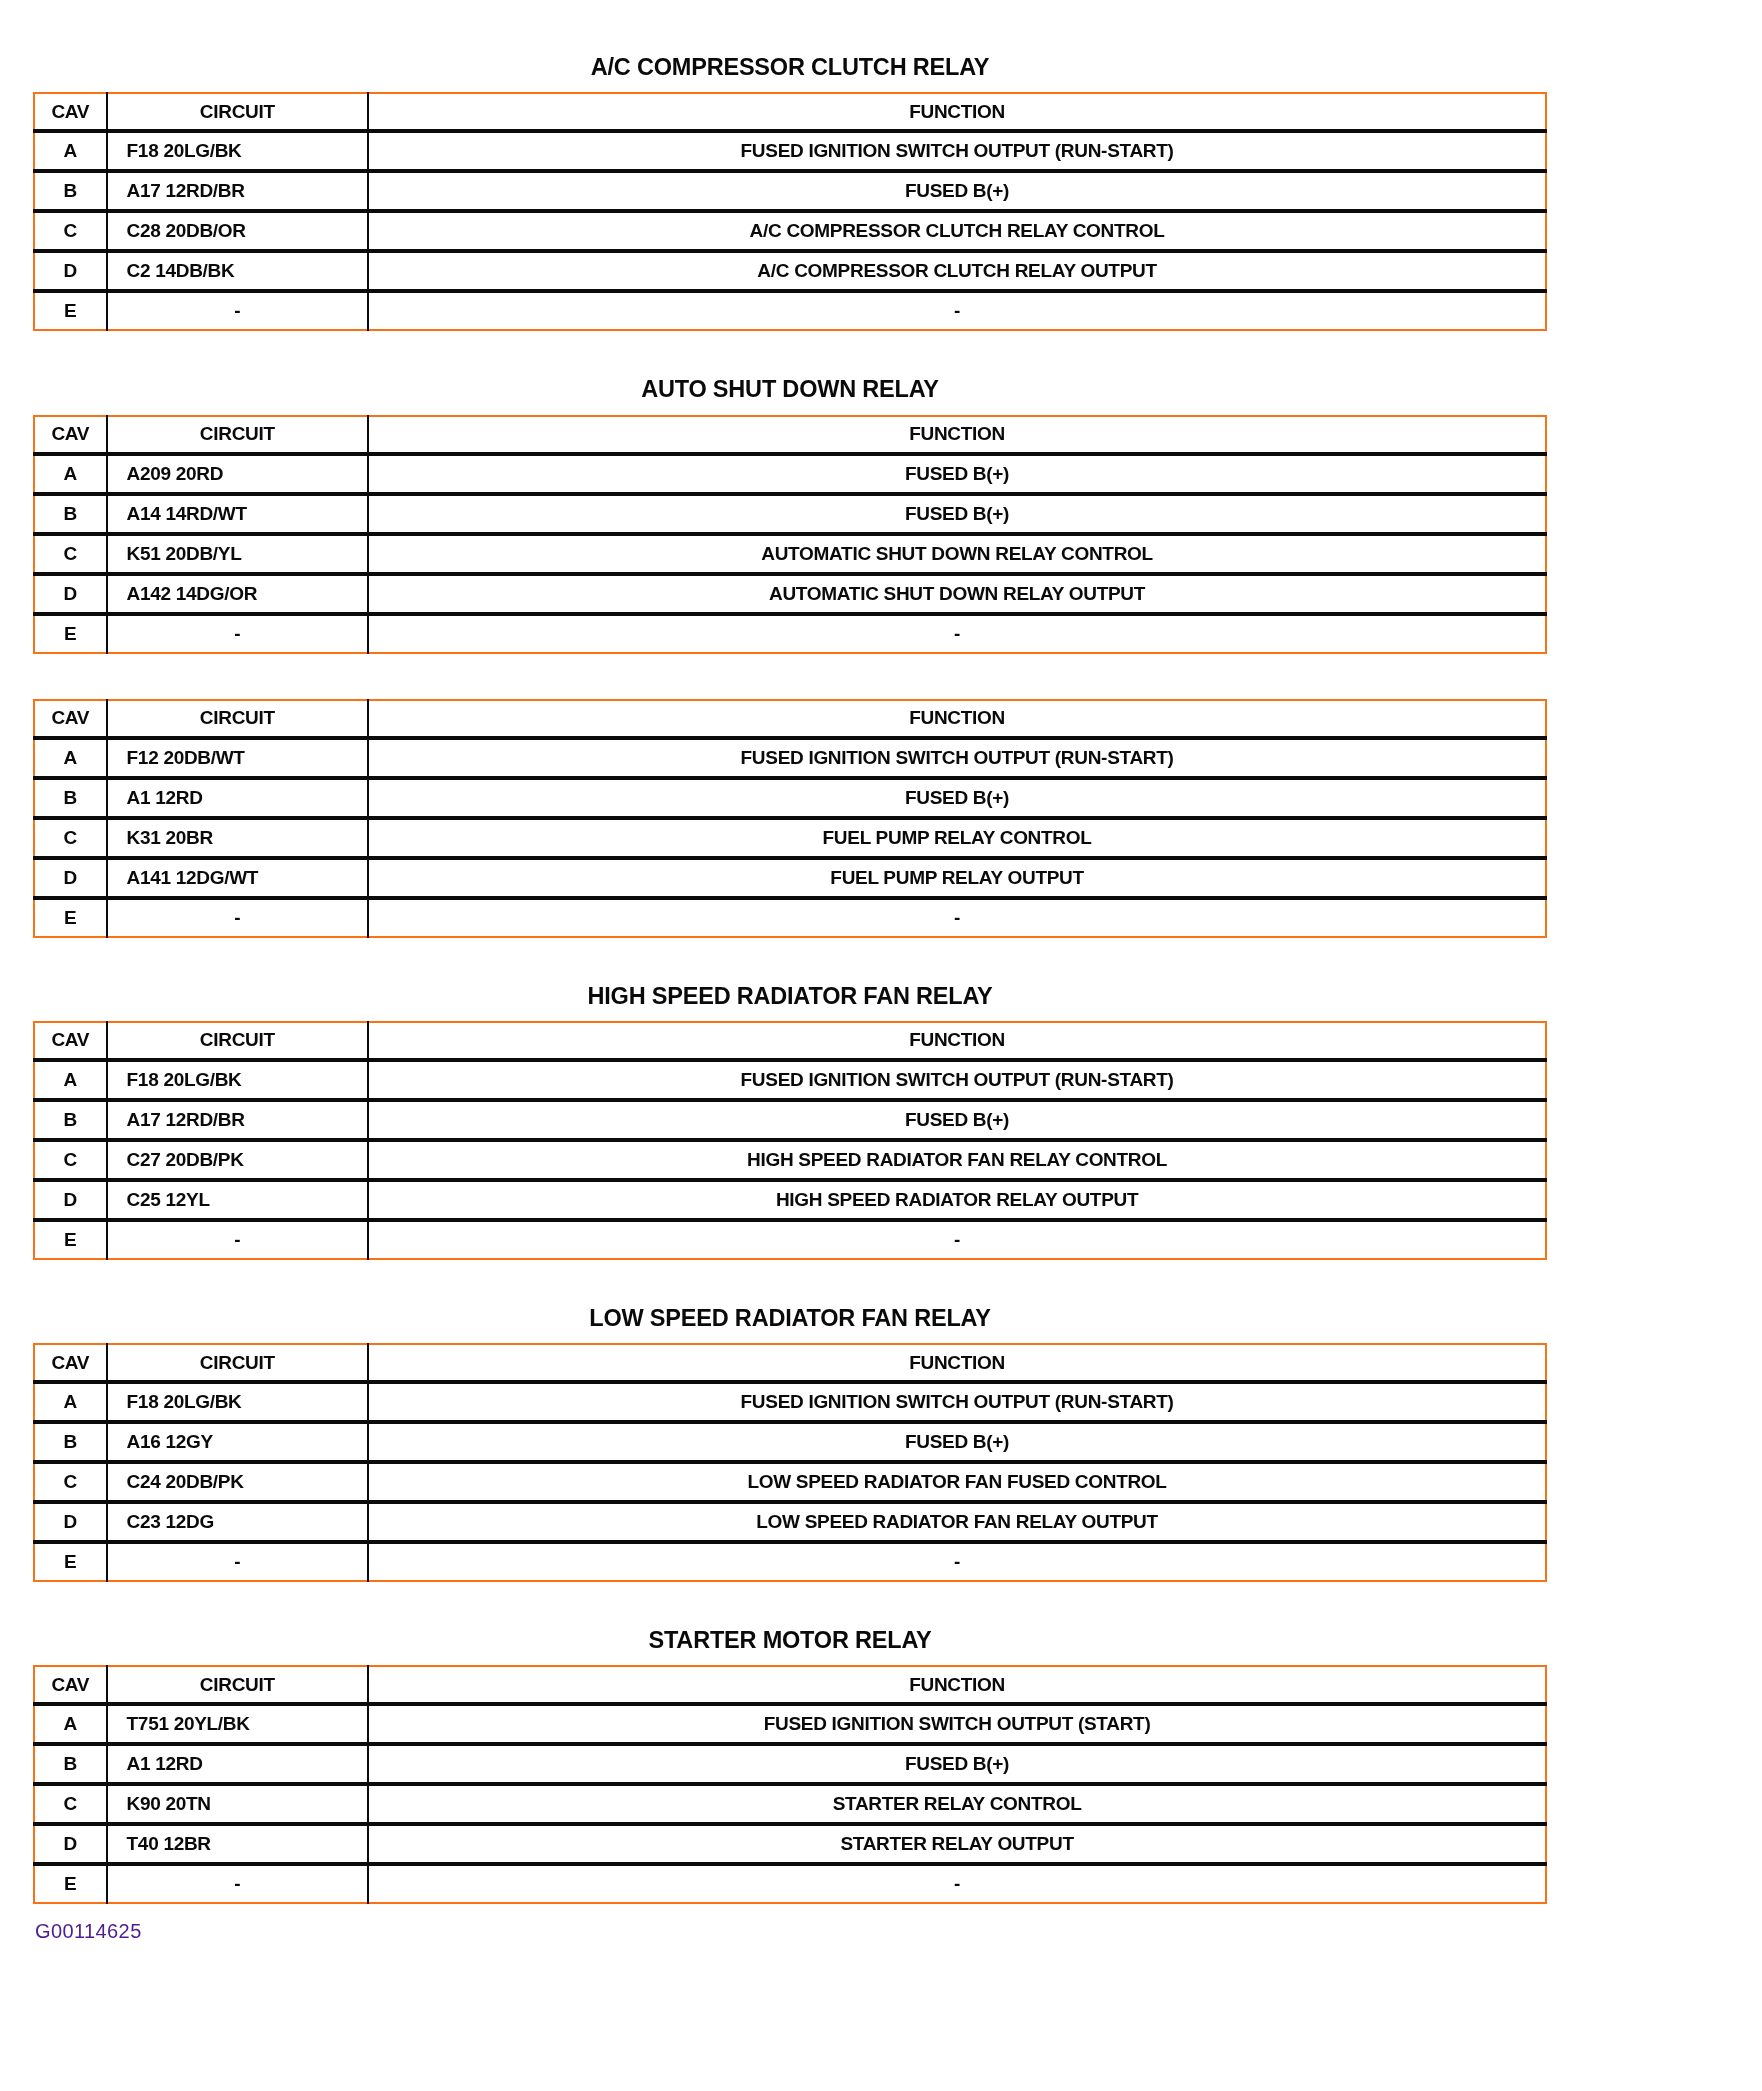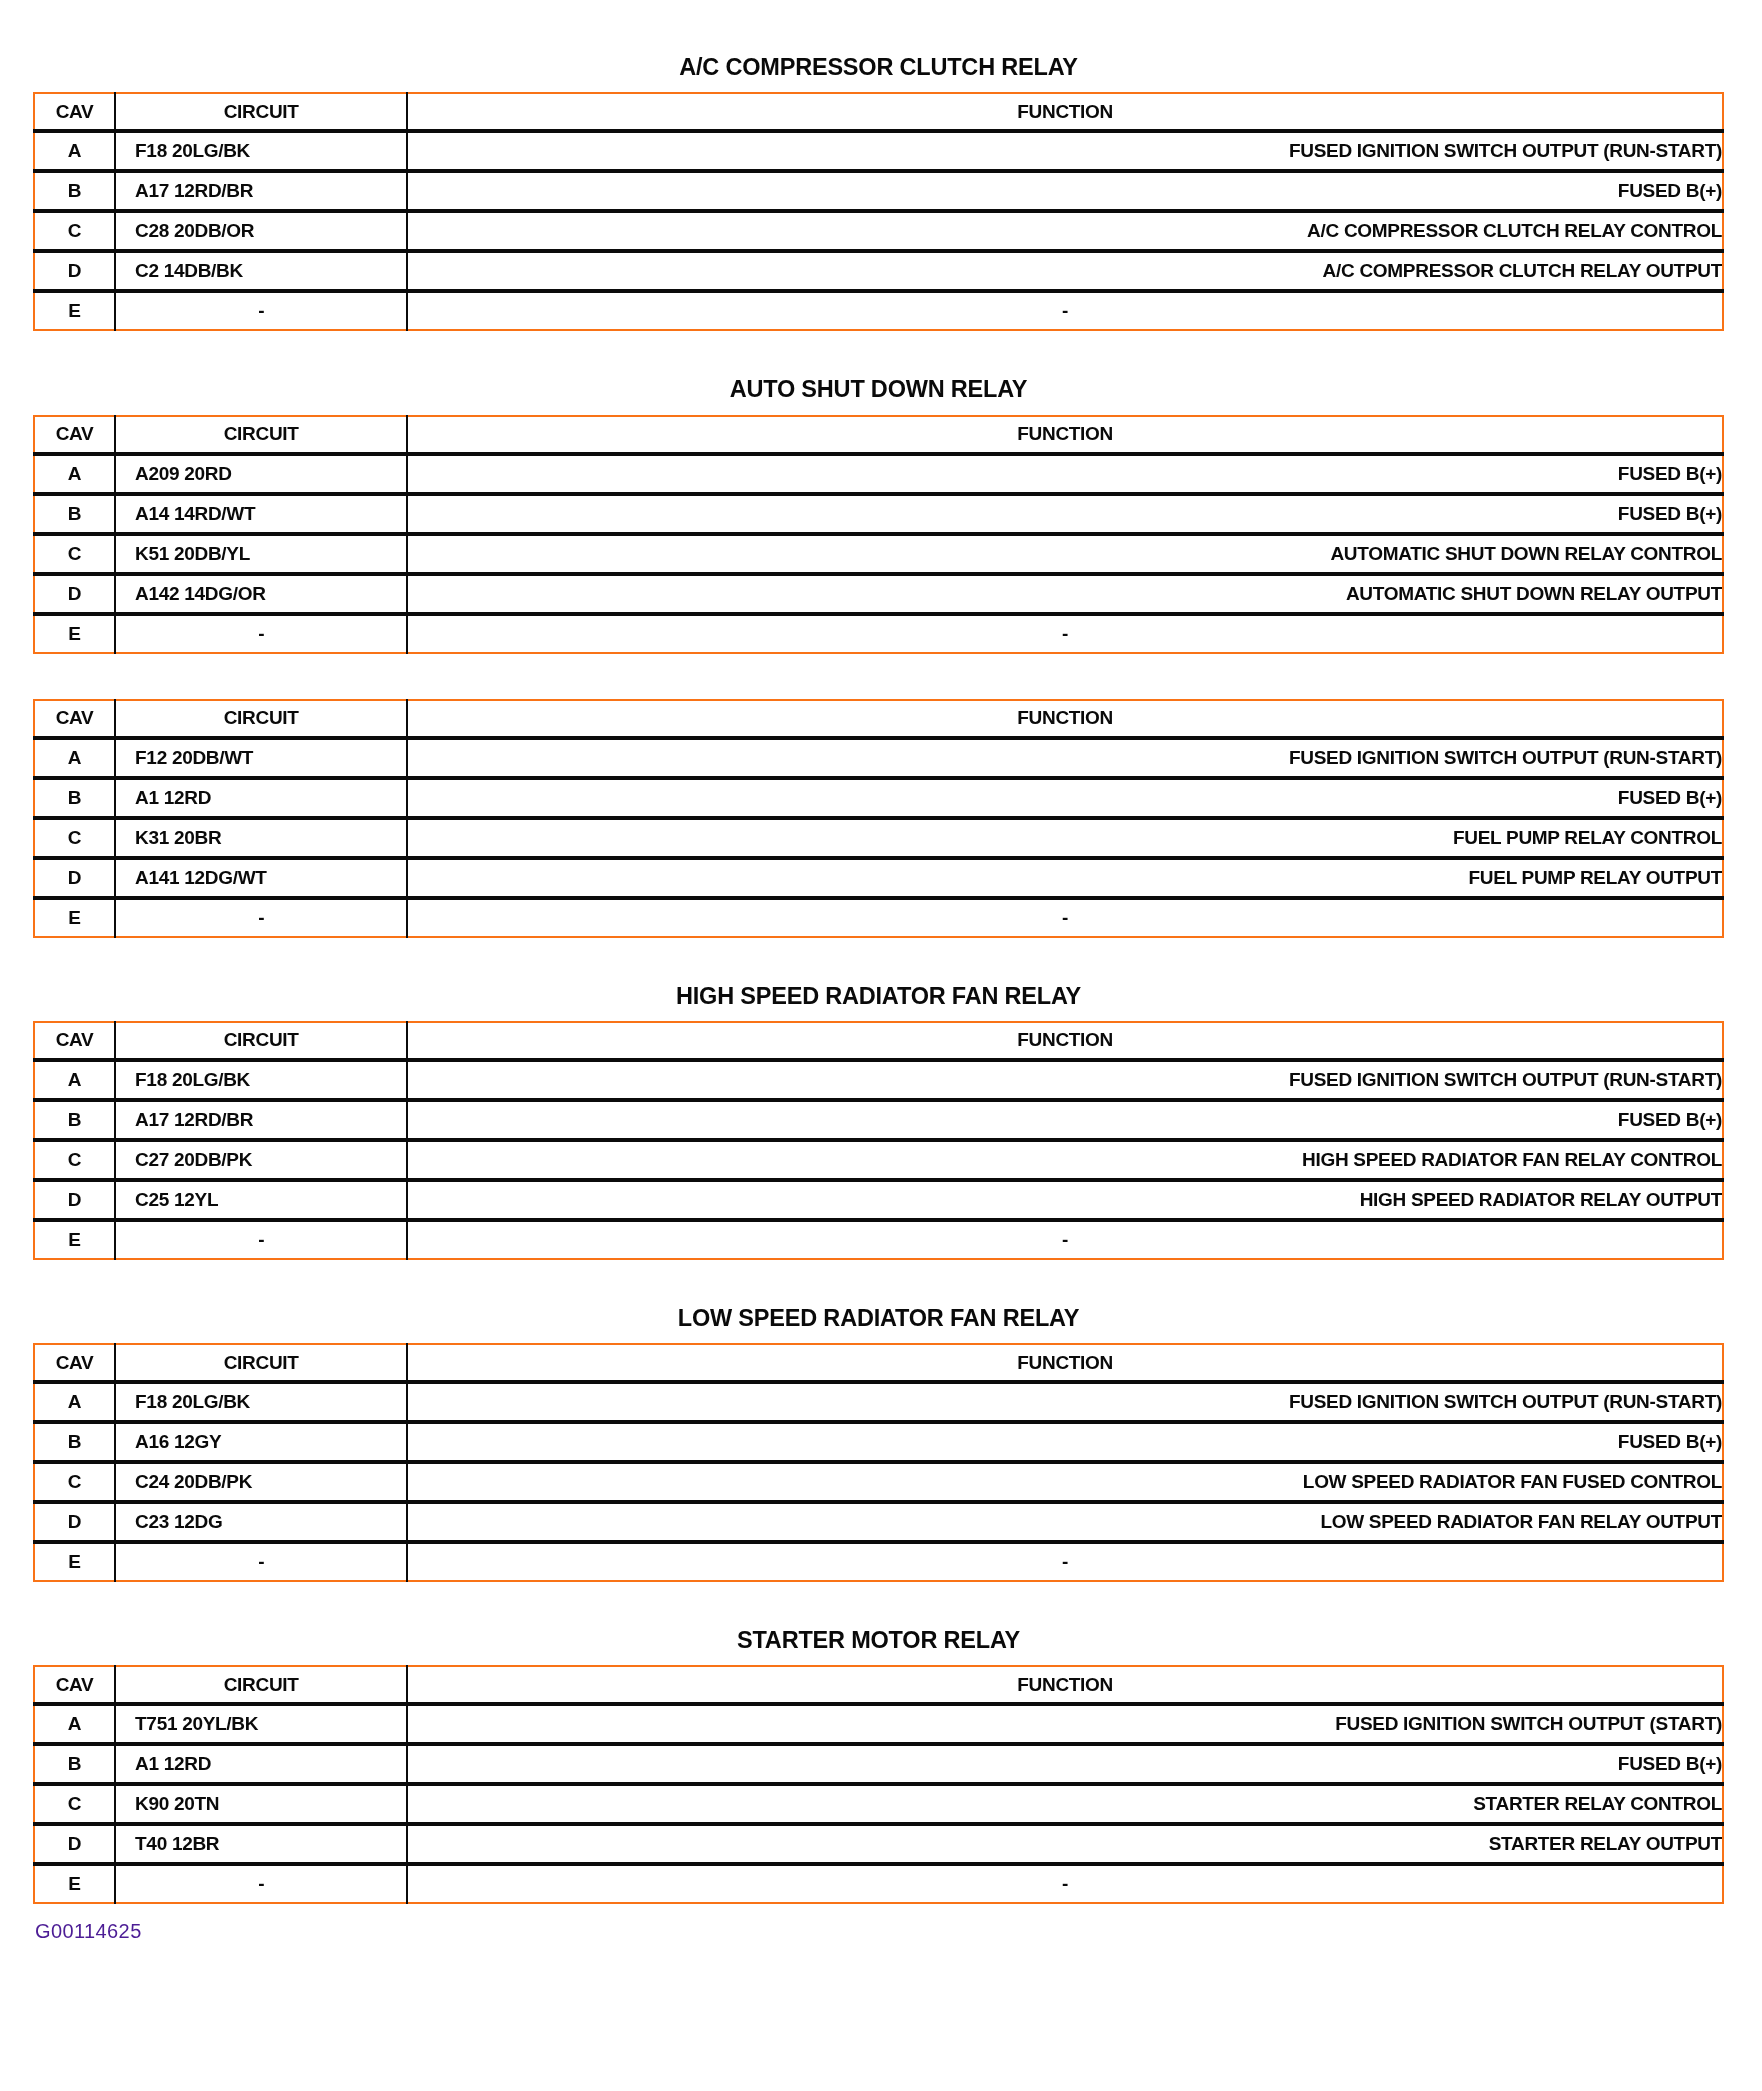--- a/index.html
+++ b/index.html
@@ -6,21 +6,21 @@
   body {
     width: 1762px;
     height: 2092px;
     background: #ffffff;
     color: #0a0a0a;
     font-family: "Liberation Sans", "DejaVu Sans", sans-serif;
     overflow: hidden;
   }
   main { padding-top: 54px; }
   .block {
-    width: 1691px;
+    width: 1514px;
     margin: 0 0 45px 33px;
   }
   .block:last-of-type { margin-bottom: 16px; }
   .title {
     font-size: 23.5px;
     line-height: 27px;
     font-weight: bold;
     text-align: center;
     letter-spacing: -0.2px;
     margin: 0 0 11.3px 0;
@@ -43,21 +43,21 @@
     overflow: hidden;
     padding: 0;
     height: 36px;
     vertical-align: middle;
   }
   .relay thead th { border-top: none; height: 35px; }
   .relay th + th, .relay td + td { border-left: 2.6px solid #0b0b0b; }
   .relay th { text-align: center; }
   td.cav { text-align: center; }
   td.circuit { text-align: left; padding-left: 19px; }
-  td.function { text-align: right; }
+  td.function { text-align: center; }
   td.center { text-align: center; padding-left: 0; }
   .footer {
     margin: 15.6px 0 0 35px;
     font-size: 20px;
     font-weight: normal;
     letter-spacing: 0.4px;
     color: #4c1d95;
   }
 </style>
 </head>

